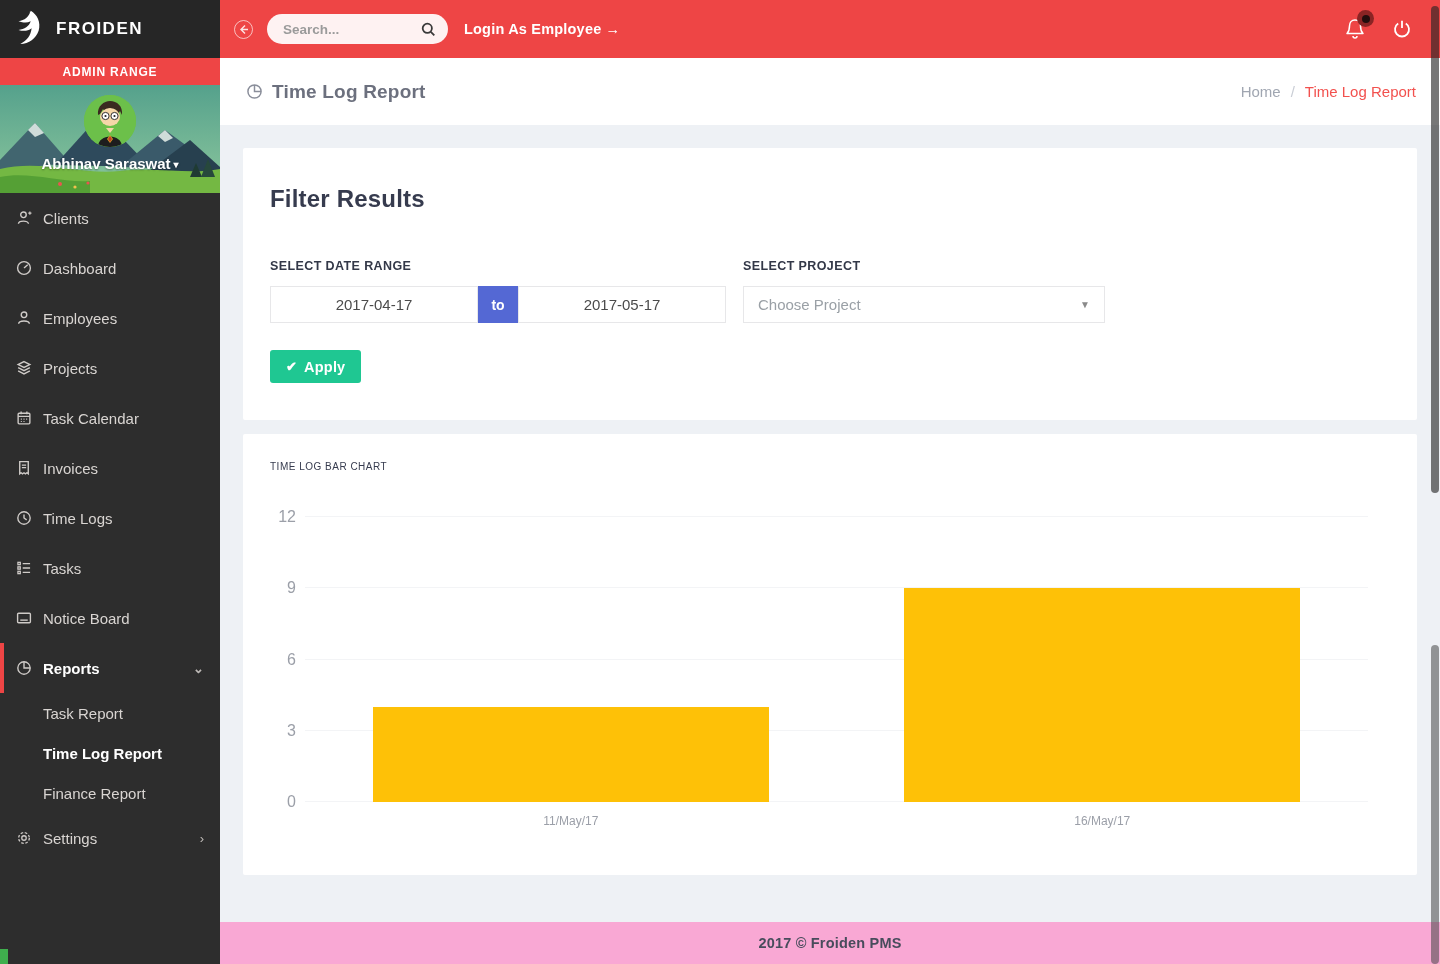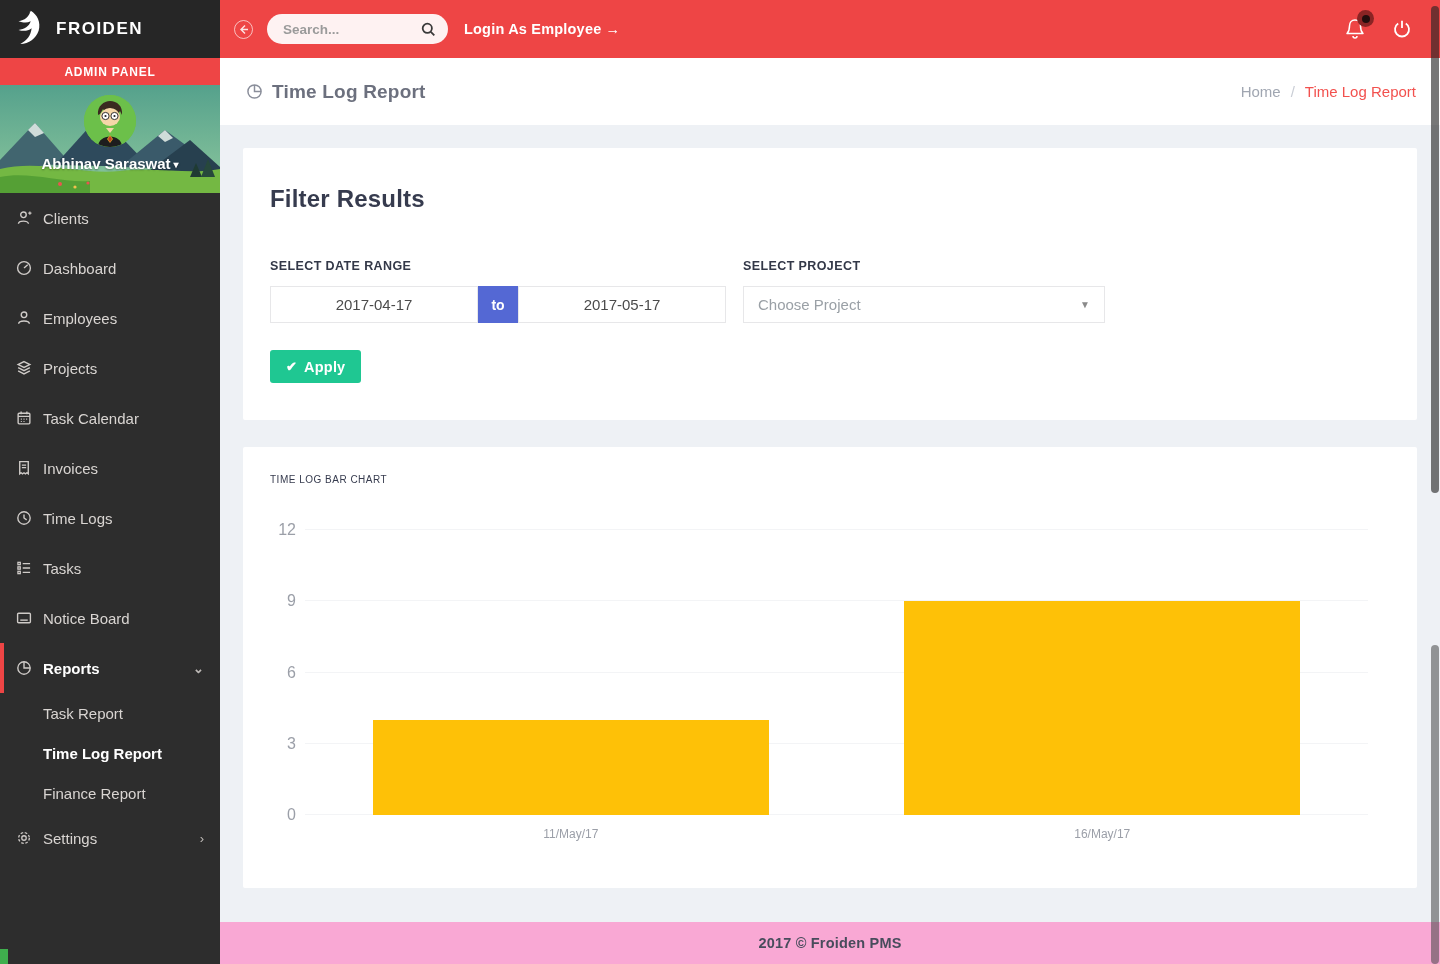--- a/index.html
+++ b/index.html
@@ -46,21 +46,21 @@
   .page-title { display:flex; align-items:center; gap:9px; color:#6c707e; font-size:19px; font-weight:700; letter-spacing:.2px; }
   .page-title .pt-icon { color:#8a8e9a; display:flex; }
   .breadcrumb { margin-left:auto; font-size:15px; display:flex; gap:10px; align-items:center; }
   .breadcrumb .bc-home { color:#a0a6b1; cursor:pointer; }
   .breadcrumb .bc-sep { color:#c9cdd5; }
   .breadcrumb .bc-cur { color:#f2514e; }
 
   
   .content { position:absolute; left:220px; top:125px; right:0; bottom:0; background:#eef1f5; padding:23px; }
   .card { background:#fff; border-radius:2px; }
-  .filter-card { height:272px; padding:27px; margin-bottom:27px; }
+  .filter-card { height:272px; padding:27px; margin-bottom:14px; }
   .filter-heading { font-size:24px; color:#363b4e; font-weight:600; margin-top:10px; letter-spacing:.2px; }
   .filter-row { display:flex; margin-top:46px; }
   .f-col-label { font-size:12.5px; font-weight:700; color:#333848; letter-spacing:.4px; margin-bottom:13px; }
   .date-group { display:flex; width:456px; }
   .date-input { width:208px; height:37px; border:1px solid #e7e7e9; text-align:center; font-size:15px; color:#4b4b4b; outline:none; font-family:"Liberation Sans", sans-serif; background:#fff; }
   .to-box { width:40px; height:37px; background:#5468d4; color:#fff; font-size:14px; font-weight:700; display:flex; align-items:center; justify-content:center;text-align:right; }
   .project-col { margin-left:17px; }
   .select-box { width:362px; height:37px; border:1px solid #e7e7e9; display:flex; align-items:center; padding:0 14px; font-size:15px; color:#9aa0a6; cursor:pointer; }
   .select-box .sel-caret { margin-left:auto; color:#8a8a8a; font-size:10px; }
   .apply-btn { margin-top:27px; height:33px; padding:0 16px; background:#1fc792; border:none; border-radius:3px; color:#fff; font-size:14.5px; font-weight:700; cursor:pointer; display:inline-flex; align-items:center; gap:7px; font-family:"Liberation Sans", sans-serif; letter-spacing:.2px; }
@@ -86,21 +86,21 @@
 <body>
 
 <div class="sidebar">
   <div class="brand">
     <svg viewBox="0 0 48 48">
       <path fill="#fff" d="M26 3 C24 10 19 14 12 15 C18 17 22 17 26 15 C24 21 19 24 12 25 C18 27 23 26 27 23 C26 31 22 37 14 41 C24 41 32 35 35 26 C38 16 33 7 26 3 Z"></path>
       <path fill="#fff" d="M25 4 C28 6 30 9 30 12 L25 10 Z"></path>
     </svg>
     <span class="brand-name">FROIDEN</span>
   </div>
-  <div class="admin-strip">ADMIN PANEL</div>
+  <div class="admin-strip">ADMIN RANGE</div>
 
   <div class="profile">
     <svg class="bg" viewBox="0 0 220 108" preserveAspectRatio="none">
       <defs>
         <linearGradient id="sky" x1="0" y1="0" x2="0" y2="1">
           <stop offset="0" stop-color="#55a18c"></stop>
             <stop offset="1" stop-color="#8cc79d"></stop>
         </linearGradient>
       </defs>
       <rect width="220" height="108" fill="url(#sky)"></rect>

